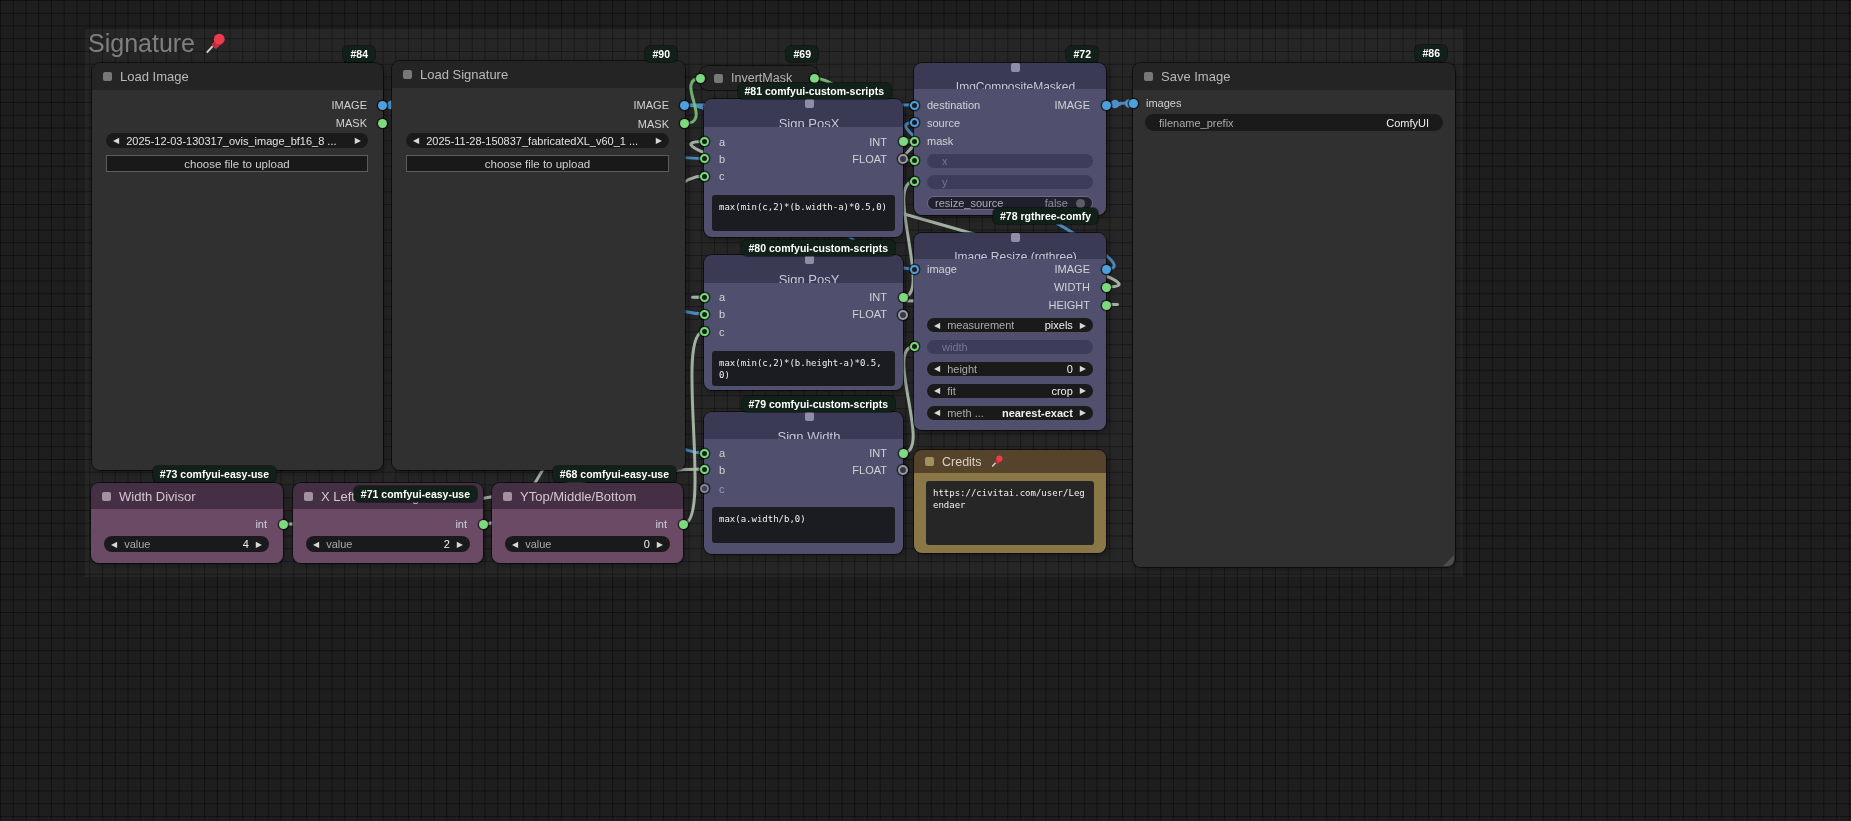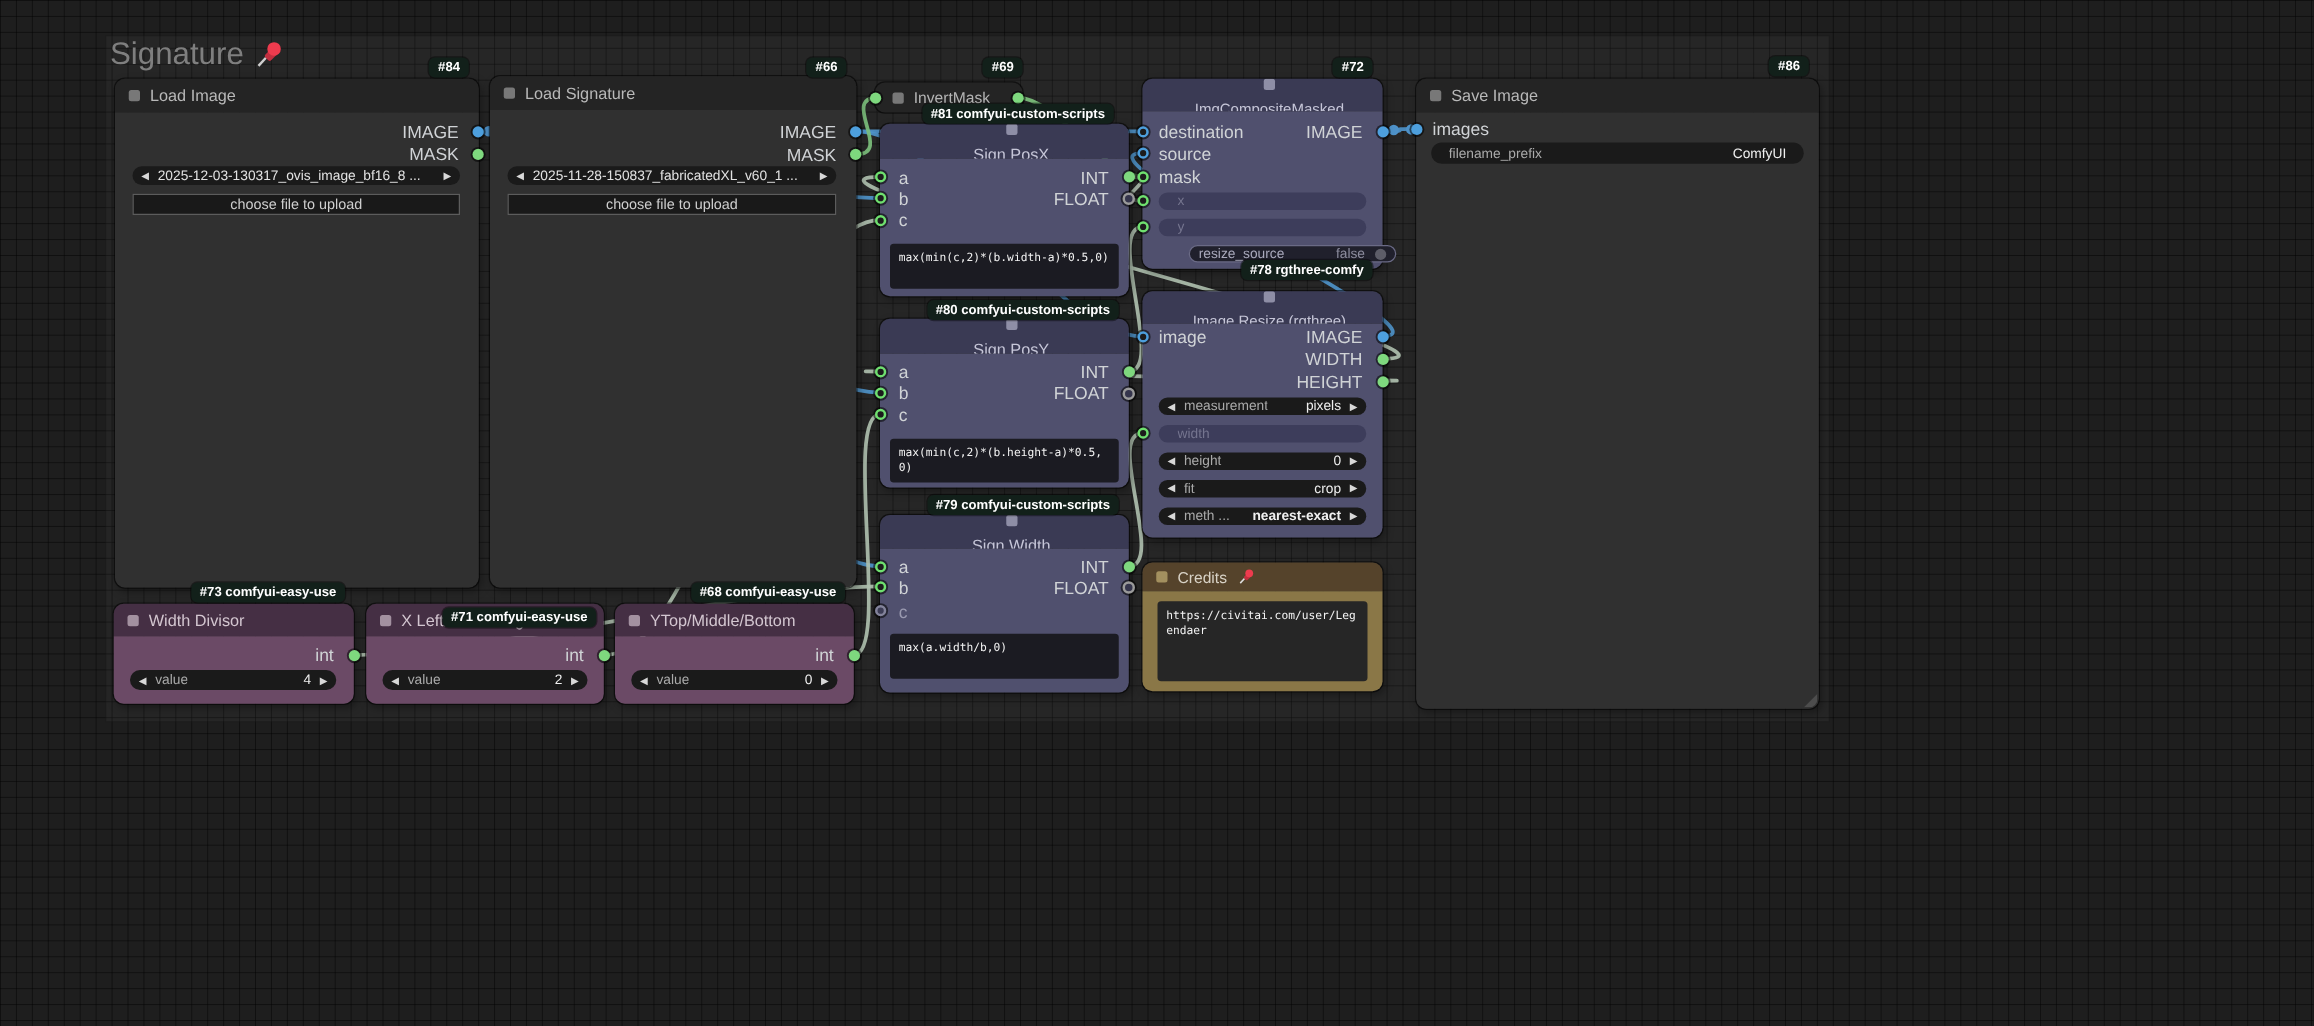--- a/index.html
+++ b/index.html
@@ -15,36 +15,36 @@
   .node{position:absolute;border-radius:8px;box-shadow:0 0 0 1px rgba(0,0,0,.55),2px 3px 7px rgba(0,0,0,.35);}
   .nhead{position:absolute;left:0;top:0;right:0;display:flex;align-items:center;gap:8px;padding-left:11px;
     border-radius:8px 8px 0 0;font-size:13px;white-space:nowrap;overflow:hidden;}
   .nbody{position:absolute;left:0;right:0;bottom:0;border-radius:0 0 8px 8px;}
   .dark  .nhead{background:#242424;color:#b9b9b9;} .dark  .nbody{background:#303030;}
   .indigo .nhead{background:#3a3a54;color:#c6c6d8;flex-direction:column;} .indigo .nbody{background:#50506e;}
   .plum  .nhead{background:#452f44;color:#d3c6d0;} .plum  .nbody{background:#6b4a66;}
   .brown .nhead{background:#55432b;color:#d8d2c6;} .brown .nbody{background:#8a7747;}
   .sq{width:9px;height:9px;border-radius:2px;background:#787878;flex:none;}
   .indigo .sq{background:#8e8ea6;} .plum .sq{background:#a391a0;} .brown .sq{background:#a3905f;}
-  .slotlab{position:absolute;font-size:14px;color:#d0d3d6;line-height:11px;white-space:nowrap;}
+  .slotlab{position:absolute;font-size:11px;color:#d0d3d6;line-height:11px;white-space:nowrap;}
   .slotlab.r{text-align:right;}
   .dot{position:absolute;width:9px;height:9px;border-radius:50%;box-shadow:0 0 0 1.5px rgba(0,0,0,.55);}
   .dot.blue{background:#4d9fdd;} .dot.green{background:#7ed87e;}
   .dot.donut-green{background:#1c1c1c;border:2.5px solid #6fe06f;width:5px;height:5px;}
   .dot.donut-blue{background:#1c1c1c;border:2.5px solid #4d9fdd;width:5px;height:5px;}
   .dot.ring-gray{background:#35354c;border:2px solid #9a9a9a;width:6px;height:6px;}
   .dot.dim{background:#3c3c55;border:2px solid #83839b;width:5px;height:5px;}
   .pill{position:absolute;background:#1a1a1a;border-radius:9px;display:flex;align-items:center;
     font-size:11px;color:#b9b9b9;padding:0 7px;box-sizing:border-box;}
   .pill .arrow{color:#d8d8d8;font-size:8px;flex:none;}
   .pill .wname{margin-left:7px;color:#aaa;overflow:hidden;white-space:nowrap;}
   .pill .wval{margin-left:auto;margin-right:7px;color:#efefef;white-space:nowrap;}
   .pill.dim{background:#3d3d5b;color:#75758f;}
   .pill.dim .wname{color:#75758f;margin-left:8px;}
-  .pill.toggle{border:1px solid #6a6a85;background:#20202c;justify-content:space-between;margin-left:24px;}
+  .pill.toggle{border:1px solid #6a6a85;background:#20202c;justify-content:space-between;}
   .pill.toggle .tname{color:#a9a9bc;} .pill.toggle .tval{color:#8c8c9e;margin-left:auto;margin-right:8px;}
   .tdot{width:9px;height:9px;border-radius:50%;background:#5d5d68;flex:none;}
   .btn{position:absolute;background:#191919;border:1px solid #5c5c5c;color:#cfcfcf;font-size:11.5px;
     display:flex;align-items:center;justify-content:center;box-sizing:border-box;}
   .formula{position:absolute;background:#1b1b22;border-radius:3px;color:#f2f2f2;
     font-family:"DejaVu Sans Mono","Liberation Mono",monospace;font-size:9px;line-height:12px;
     padding:6px 7px;box-sizing:border-box;white-space:pre-wrap;word-break:break-all;}
   .badge{position:absolute;background:#12201a;border-radius:5px;color:#fff;font-size:10.5px;font-weight:bold;
     padding:2px 7px;white-space:nowrap;box-shadow:0 0 0 1px rgba(0,0,0,.4);z-index:30;}
   .recycle{color:#3ddc84;font-size:13px;margin-left:2px;}
@@ -338,21 +338,21 @@
     <span class="dot green" style="right:-4.5px;top:36.5px;"></span>
     <div class="pill" style="left:13px;top:53px;width:165px;height:16px;">
       <span class="arrow">◀</span>
       <span class="wname">value</span>
       <span class="wval">0</span>
       <span class="arrow">▶</span>
     </div>
   </div>
 
   <div class="badge" style="right:1476px;top:46px;">#84</div>
-  <div class="badge" style="right:1174px;top:46px;">#66</div>
+  <div class="badge" style="right:1174px;top:46px;">#90</div>
   <div class="badge" style="right:1033px;top:46px;">#69</div>
   <div class="badge" style="right:960px;top:83px;">#81 comfyui-custom-scripts</div>
   <div class="badge" style="right:956px;top:240px;">#80 comfyui-custom-scripts</div>
   <div class="badge" style="right:956px;top:396px;">#79 comfyui-custom-scripts</div>
   <div class="badge" style="right:753px;top:46px;">#72</div>
   <div class="badge" style="right:753px;top:208px;">#78 rgthree-comfy</div>
   <div class="badge" style="right:404px;top:45px;">#86</div>
   <div class="badge" style="right:1575px;top:466px;">#73 comfyui-easy-use</div>
   <div class="badge" style="right:1374px;top:466px;margin-top:20px;">#71 comfyui-easy-use</div>
   <div class="badge" style="right:1175px;top:466px;">#68 comfyui-easy-use</div>

